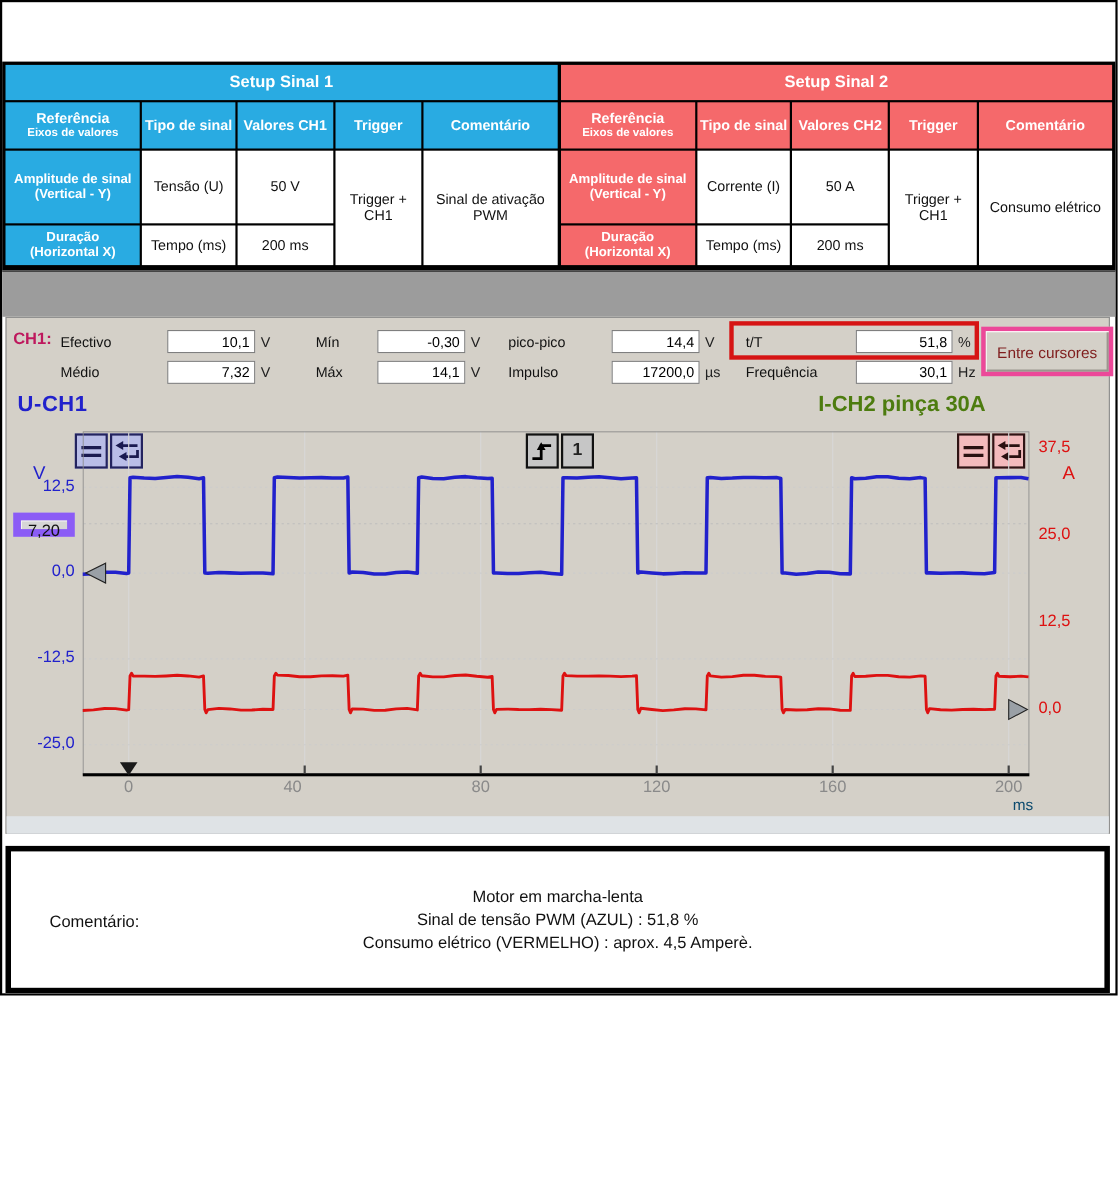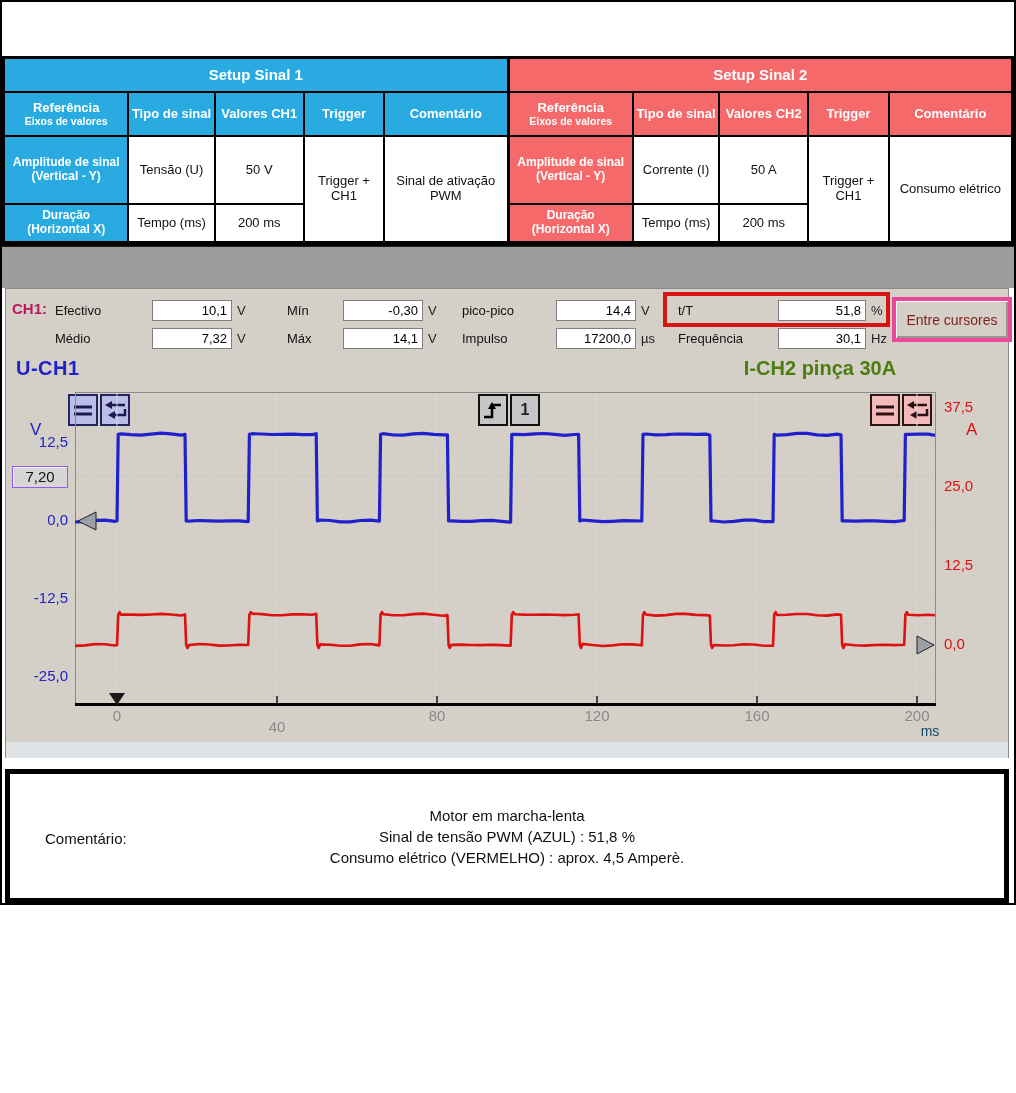--- a/index.html
+++ b/index.html
@@ -45,21 +45,21 @@
 
   .icon-group{position:absolute;display:flex;gap:2px;}
   .icon-btn{width:30px;height:32px;box-sizing:border-box;display:flex;align-items:center;justify-content:center;}
   .blue-btn{background:#b9bde7;border:2px solid #23235f;}
   .pink-btn{background:#f3babc;border:2px solid #2f1414;}
   .gray-btn{background:#c6c6c6;border:2px solid #111;}
   .one-txt{font-size:16px;font-weight:bold;color:#222;}
 
   .axis-unit-l{position:absolute;left:28px;top:418px;font-size:17px;color:#2121cc;}
   .axis-unit-r{position:absolute;left:964px;top:418px;font-size:17px;color:#dd1111;}
-  .cursor-box{position:absolute;left:10px;top:464px;width:56px;height:22px;background:#d6d6d6;border:1px solid #8b5cf6;box-shadow:inset 1px 1px 0 #f4f4f4;box-sizing:border-box;text-align:center;font-size:15px;color:#111;line-height:20px;}
+  .cursor-box{position:absolute;left:10px;top:464px;width:56px;height:22px;background:#d6d6d6;border:7px solid #8b5cf6;box-shadow:inset 1px 1px 0 #f4f4f4;box-sizing:border-box;text-align:center;font-size:15px;color:#111;line-height:20px;}
 
   #plot-svg{position:absolute;left:73px;top:390px;}
   .axisL{position:absolute;left:0;top:390px;width:68px;height:314px;}
   .axisL span{position:absolute;right:2px;font-size:15px;color:#2121cc;white-space:nowrap;}
   .axisR{position:absolute;left:938px;top:390px;width:75px;height:314px;}
   .axisR span{position:absolute;left:4px;font-size:15px;color:#dd1111;white-space:nowrap;}
   .axisX{position:absolute;left:73px;top:705px;width:861px;height:40px;}
   .axisX .xt{position:absolute;top:0;width:44px;text-align:center;font-size:15px;color:#8a8a8a;}
   .axisX .ms{position:absolute;left:825px;top:16px;width:60px;text-align:center;font-size:14px;color:#0c4a6e;}
 
@@ -265,21 +265,21 @@
     </div>
   <div class="axisR">
       <span style="top: 5.625px;">37,5</span>
       <span style="top: 84.75px;">25,0</span>
       <span style="top: 163.875px;">12,5</span>
       <span style="top: 243px;">0,0</span>
     </div>
   <div class="axisX">
     <span class="ms">ms</span>
   <span class="xt" style="left: 20px;">0</span>
-      <span class="xt" style="left: 180px; margin-top: 11px;">40</span>
+      <span class="xt" style="left: 169px;">40</span>
       <span class="xt" style="left: 340px;">80</span>
       <span class="xt" style="left: 500px;">120</span>
       <span class="xt" style="left: 660px;">160</span>
       <span class="xt" style="left: 820px;">200</span>
     </div>
 
   <div class="strip"></div>
 
   <div class="comment-box">
     <span class="comment-label">Comentário:</span>

